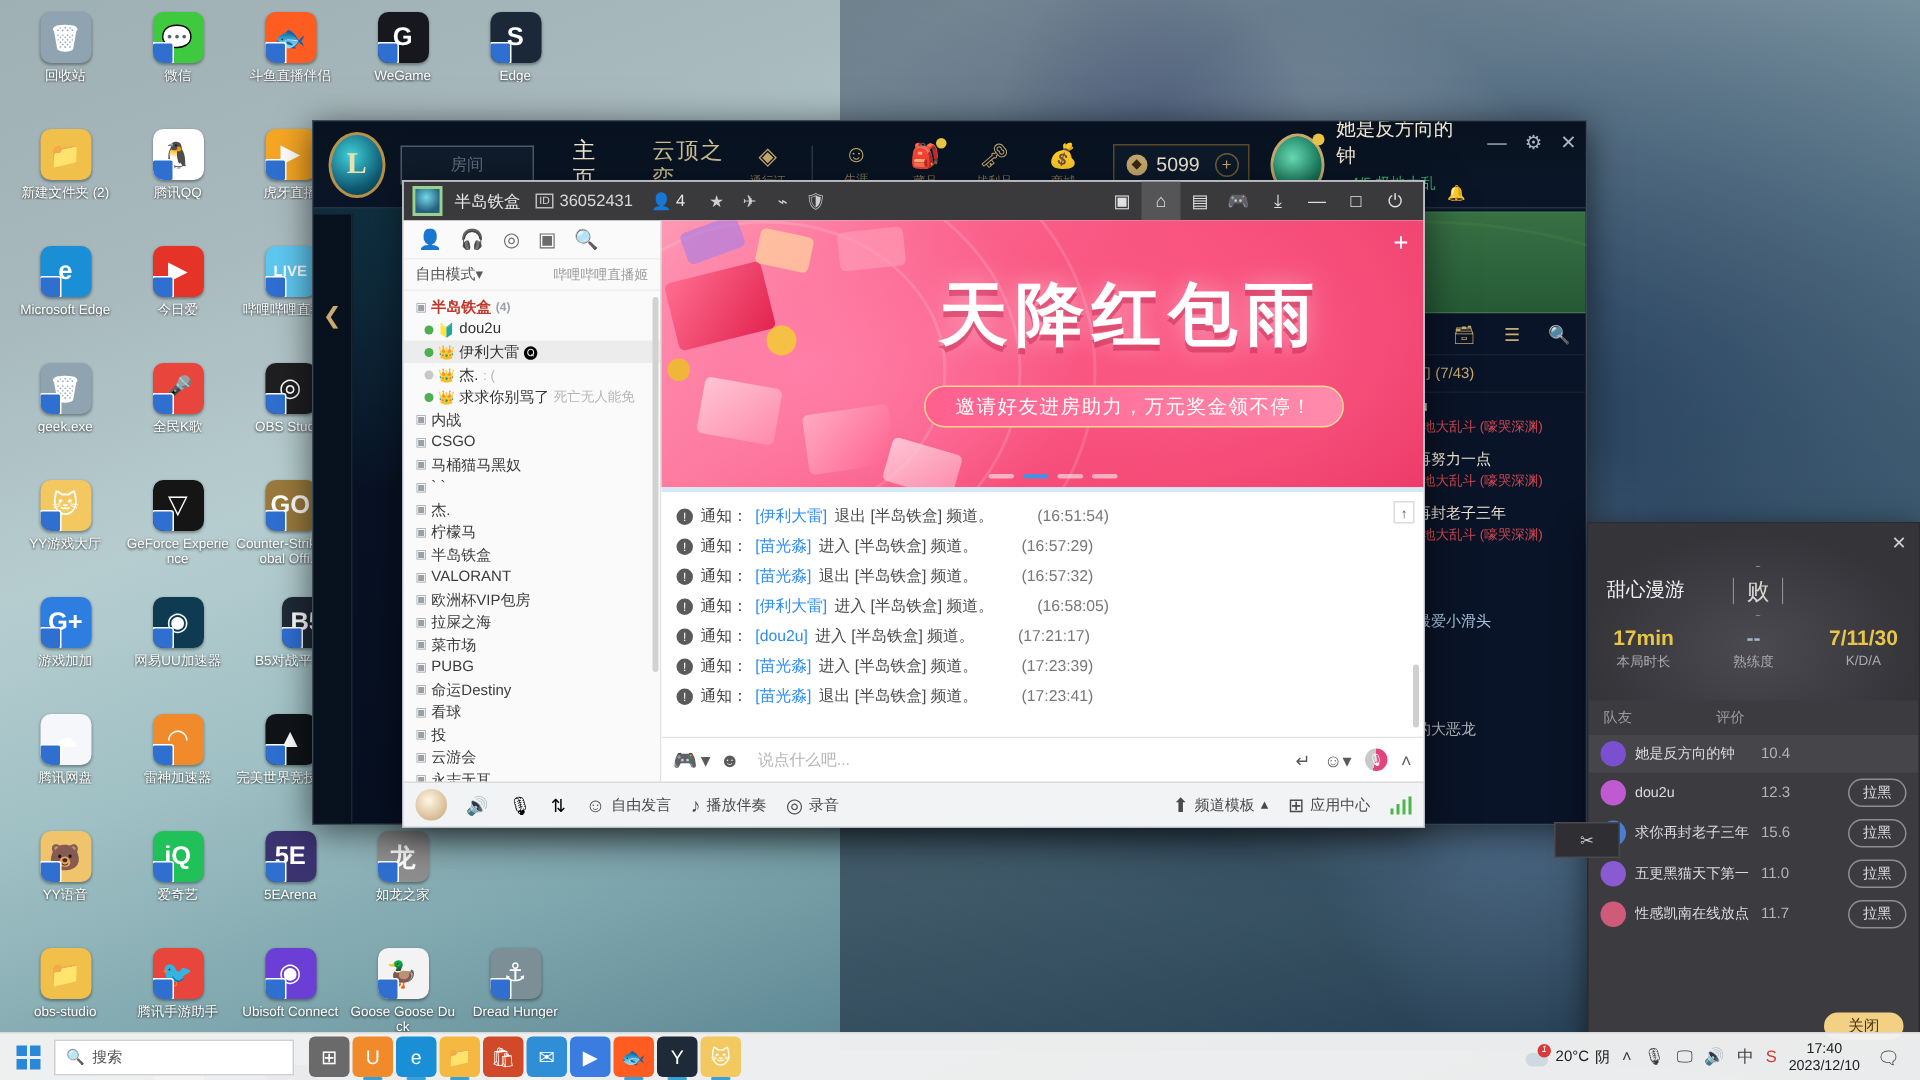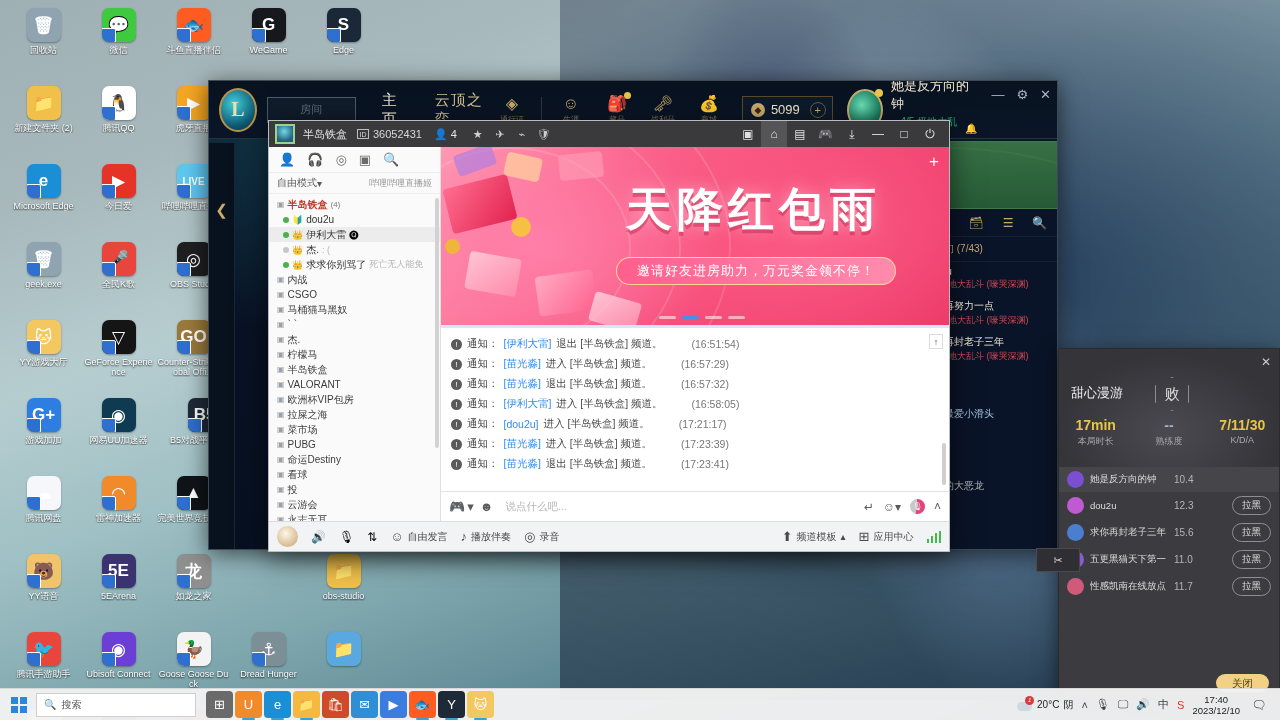--- a/index.html
+++ b/index.html
@@ -461,20 +461,24 @@
       </div>
       <div class="dicon noshortcut" style="visibility: hidden;">
         <div class="glyph" style="background: transparent;"></div>
         <div class="lbl"></div>
       </div>
       <div class="dicon">
         <div class="glyph" style="background: rgb(240, 196, 106);">🐻</div>
         <div class="lbl">YY语音</div>
       </div>
       <div class="dicon">
+        <div class="glyph" style="background: rgb(33, 193, 90);">iQ</div>
+        <div class="lbl">爱奇艺</div>
+      </div>
+      <div class="dicon">
         <div class="glyph" style="background: rgb(59, 50, 112);">5E</div>
         <div class="lbl">5EArena</div>
       </div>
       <div class="dicon">
         <div class="glyph" style="background: rgb(143, 143, 143);">龙</div>
         <div class="lbl">如龙之家</div>
       </div>
       <div class="dicon noshortcut" style="visibility: hidden;">
         <div class="glyph" style="background: transparent;"></div>
         <div class="lbl"></div>
@@ -931,20 +935,24 @@
         <div class="st">
           <div class="v dim">--</div>
           <div class="k">熟练度</div>
         </div>
         <div class="st">
           <div class="v">7/11/30</div>
           <div class="k">K/D/A</div>
         </div>
       </div>
   </div>
+  <div id="sum-thead">
+    <span class="c1">队友</span>
+    <span class="c2">评价</span>
+  </div>
   <div id="sum-rows">
       <div class="srow hl">
         <span class="av" style="background: rgb(122, 79, 208);"></span>
         <span class="nm">她是反方向的钟</span>
         <span class="sc">10.4</span>
       </div>
       <div class="srow">
         <span class="av" style="background: rgb(192, 90, 208);"></span>
         <span class="nm">dou2u</span>
         <span class="sc">12.3</span>

